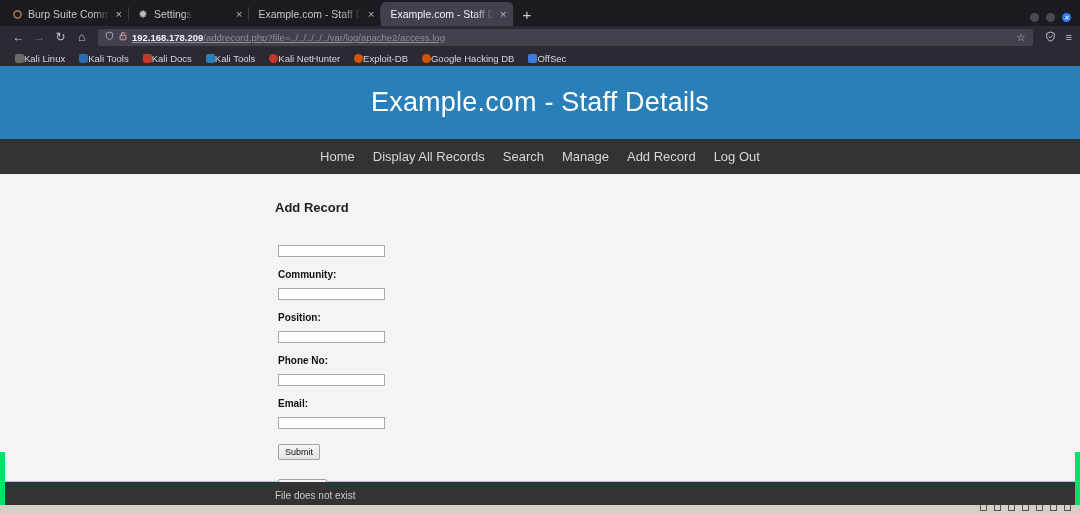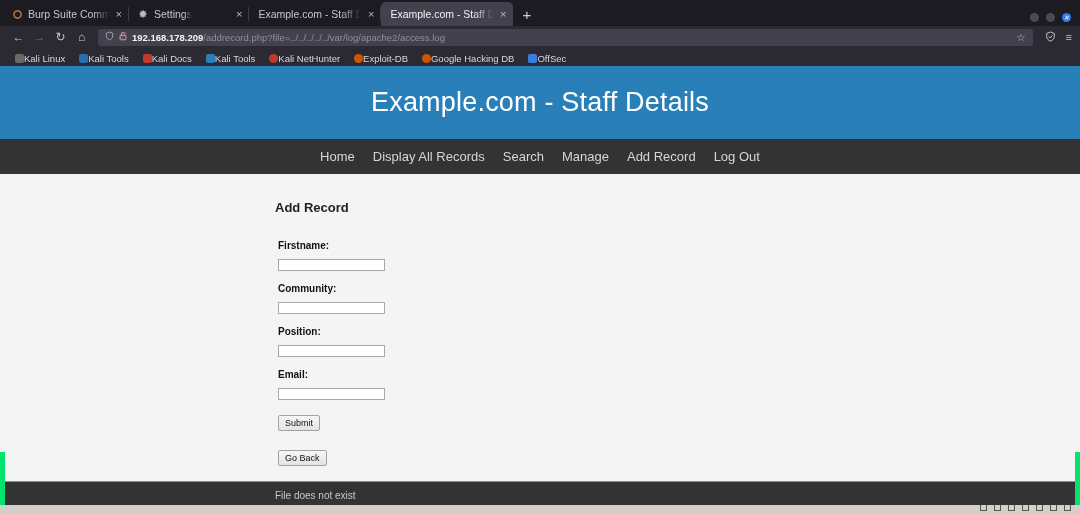--- a/index.html
+++ b/index.html
@@ -46,35 +46,35 @@
   .navbar { height:22px; background:#2b2a33; display:flex; align-items:center;
             padding:0 8px; gap:0; }
   .navbtn { width:21px; height:18px; display:flex; align-items:center;
             justify-content:center; color:#c3c3cc; font-size:12px; }
   .navbtn.dim { color:#6e6e78; }
   .urlbar {
     flex:1; height:17px; background:#42414d; border-radius:3px;
     display:flex; align-items:center; gap:5px; padding:0 7px;
     margin:0 6px; font-size:9.5px; position:relative;
   }
-  .url-text { color:#8f8f9d; white-space:nowrap; overflow:hidden; }
+  .url-text { color:#8f8f9d; white-space:nowrap; overflow:hidden;text-decoration:underline; }
   .url-host { color:#f4f4f6; font-weight:bold; }
   .url-star { margin-left:auto; color:#c3c3cc; font-size:10px; }
   .navbar-right { display:flex; align-items:center; gap:10px; padding-left:6px; }
   .navbar-right span { color:#c3c3cc; font-size:11px; }
 
   .bookmarks { height:20px; background:#2b2a33; display:flex; align-items:center;
                padding:0 8px; gap:0; }
   .bm { display:flex; align-items:center; padding:0 7px;
         font-size:9.5px; color:#d7d7de; white-space:nowrap; }
   .bmicon { width:9px; height:9px; border-radius:2px; flex:none; }
 
   
   .viewport { position:absolute; left:0; top:66px; width:1080px; height:448px;
-              background:#f97316; overflow:hidden; }
+              background:#5eead4; overflow:hidden; }
 
   .site-header { background:#2980b9; height:73px; display:flex;
                  align-items:center; justify-content:center; }
   .site-header h1 { color:#fff; font-size:27px; font-weight:normal; letter-spacing:.2px; }
 
   .site-nav { background:#333333; height:35px; display:flex;
               align-items:center; justify-content:center; gap:0; }
   .site-nav a { color:#d6d6d6; font-size:13px; text-decoration:none; padding:0 9px; }
 
   .content { padding:26px 0 0 0; background:#f4f4f4; height:307px; position:relative; }
@@ -253,34 +253,37 @@
       <a href="#">Log Out</a>
     </div>
 
     <div class="content">
       <div class="inner">
         <div class="page-title">Add Record</div>
 
         <div class="form">
 
           <div class="field">
-            <label>Firstname:</label>
             <input type="text" value="" style="">
           </div>
 
           <div class="field">
             <label>Community:</label>
             <input type="text" value="" style="">
           </div>
 
           <div class="field">
             <label>Position:</label>
             <input type="text" value="" style="">
           </div>
 
+          <div class="field">
+            <label>Phone No:</label>
+            <input type="text" value="" style="">
+          </div>
 
           <div class="field">
             <label>Email:</label>
             <input type="text" value="" style="">
           </div>
 
           <button class="btn">Submit</button>
           <div class="gap"></div>
           <button class="btn">Go Back</button>
         </div>

